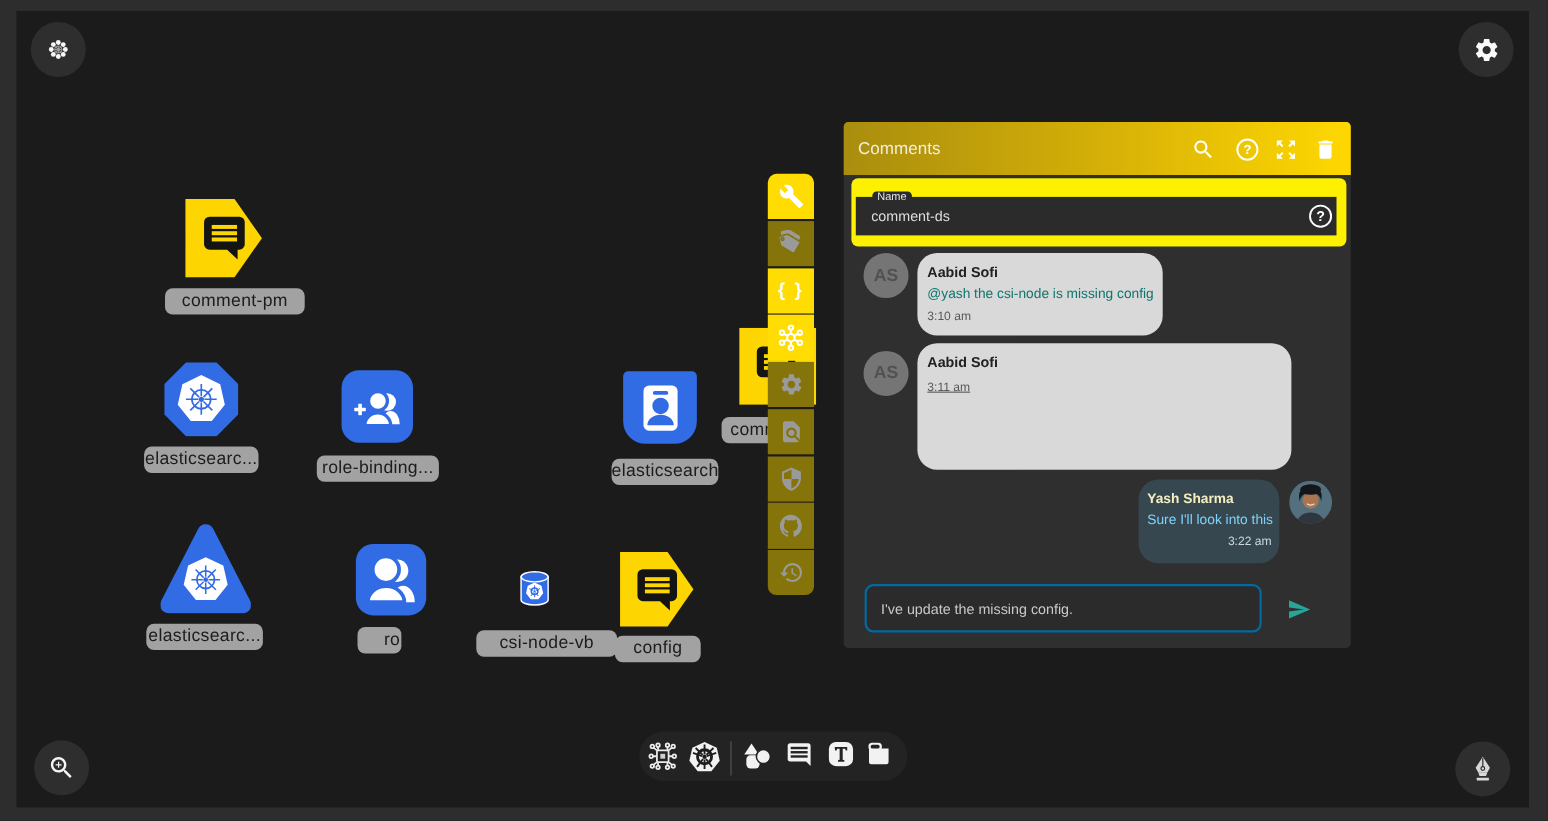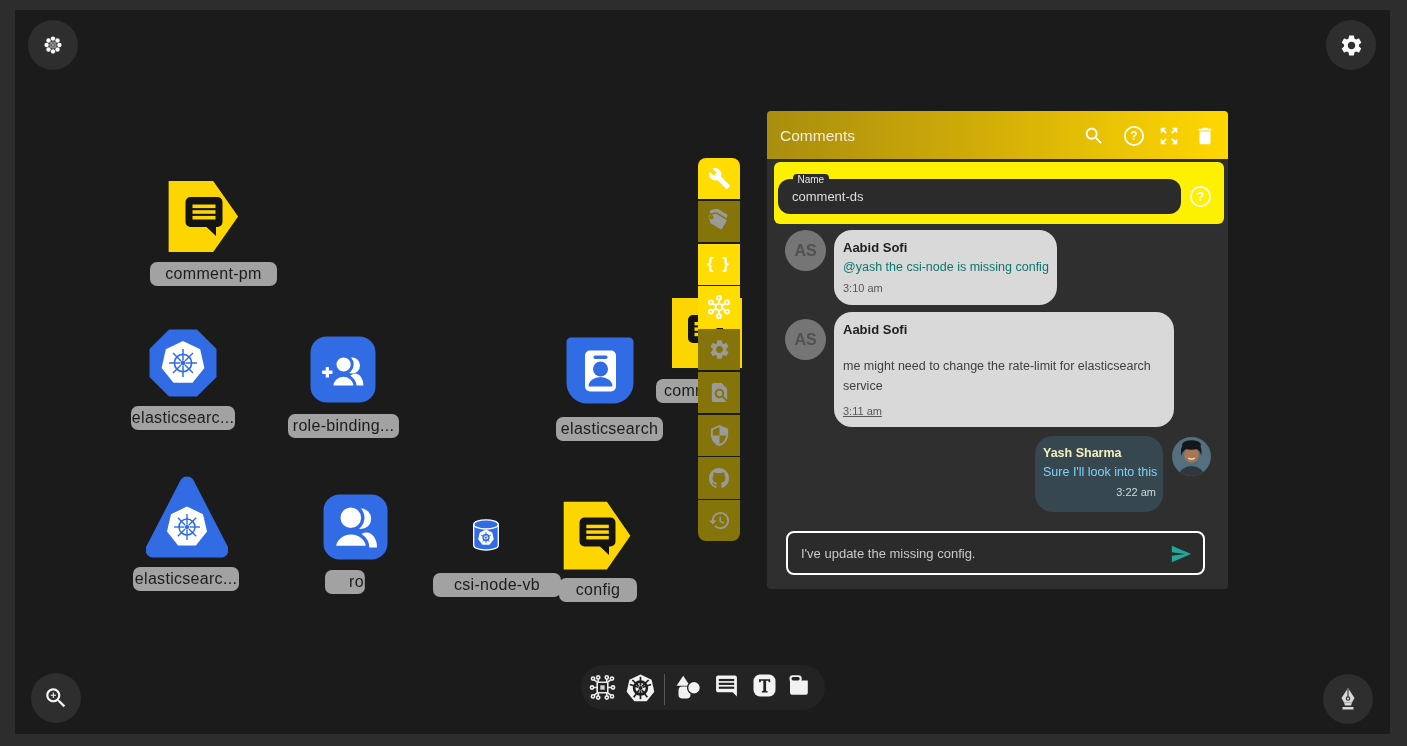--- a/index.html
+++ b/index.html
@@ -112,21 +112,21 @@
 
 <svg class="abs" style="left:566px; top:337px;" width="68" height="67" viewBox="0 0 68 67">
   <path d="M5 0.5 h58 a4.5 4.5 0 0 1 4.5 4.5 v41 a20.5 20.5 0 0 1 -20.5 20.5 h-26 a20.5 20.5 0 0 1 -20.5 -20.5 v-41 a4.5 4.5 0 0 1 4.5 -4.5 z" fill="#326ce5"></path>
   <g>
     <rect x="19" y="13.5" width="31" height="41" rx="5" fill="#ffffff"></rect>
     <rect x="27.5" y="18.5" width="14" height="3.4" rx="1.7" fill="#326ce5"></rect>
     <circle cx="34.5" cy="32" r="7.5" fill="#326ce5"></circle>
     <path d="M22.5 49.5 a12 9.5 0 0 1 24 0 z" fill="#326ce5"></path>
   </g>
 </svg>
-<div class="nlabel" style="left:556px; top:417px; width:107px;">elasticsearch</div>
+<div class="nlabel" style="left:556px; top:417px; width:97px;">elasticsearch</div>
 
 <svg class="abs" style="left:672px; top:298px;" width="70" height="70" viewBox="0 0 70 70">
   <rect x="0" y="0" width="70" height="70" fill="#fdd602"></rect>
   <g transform="translate(16,17)">
     <path d="M5 0 h25 a5 5 0 0 1 5 5 v18 a5 5 0 0 1 -5 5 h-1.5 v8 l-8.5 -8 h-15 a5 5 0 0 1 -5 -5 v-18 a5 5 0 0 1 5 -5 z" fill="#141414"></path>
     <rect x="6.5" y="7" width="22" height="3.4" fill="#fdd602"></rect>
     <rect x="6.5" y="12.4" width="22" height="3.4" fill="#fdd602"></rect>
     <rect x="6.5" y="17.8" width="22" height="3.4" fill="#fdd602"></rect>
   </g>
 </svg>
@@ -343,21 +343,21 @@
     </svg>
     <svg class="abs" style="left:391px; top:14px;" width="22" height="22" viewBox="0 0 24 24" fill="#ffffff">
         <path d="M15 3l2.3 2.3-2.89 2.87 1.42 1.42L18.7 6.7 21 9V3h-6zM3 9l2.3-2.3 2.87 2.89 1.42-1.42L6.7 5.3 9 3H3v6zm6 12l-2.3-2.3 2.89-2.87-1.42-1.42L5.3 17.3 3 15v6h6zm12-6l-2.3 2.3-2.87-2.89-1.42 1.42 2.89 2.87L15 21h6v-6z"></path>
       </svg>
     <svg class="abs" style="left:427px; top:14px;" width="22" height="22" viewBox="0 0 24 24" fill="#ffffff">
         <path d="M6 19c0 1.1.9 2 2 2h8c1.1 0 2-.9 2-2V7H6v12zM19 4h-3.5l-1-1h-5l-1 1H5v2h14V4z"></path>
       </svg>
   </div>
 
   <div class="abs" style="left:6.5px; top:51px; width:450px; height:62px; background:#fdf000; border-radius:6px;">
-    <div class="abs" style="left:4.5px; top:17px; width:403px; height:35px; background:#2b2b2b; border-radius:12px;">
+    <div class="abs" style="left:4.5px; top:17px; width:437px; height:35px; background:#2b2b2b; border-radius:0;">
       <div class="abs" style="left:14px; top:10px; font-size:13px; color:#dedede;">comment-ds</div>
       <svg class="abs" style="left:411px; top:6px;" width="23" height="23" viewBox="0 0 24 24">
         <circle cx="12" cy="12" r="10" fill="none" stroke="#ffffff" stroke-width="1.8"></circle>
         <text x="12" y="16.8" font-size="13.5" font-weight="bold" fill="#ffffff" text-anchor="middle" font-family="Liberation Sans">?</text>
       </svg>
     </div>
     <div class="abs" style="left:19px; top:11.5px; height:12.5px; padding:0 5px; background:#2b2b2b;
       border-radius:4px 4px 0 0; font-size:10px; line-height:12.5px; color:#e8e8e8;">Name</div>
   </div>
 
@@ -366,21 +366,20 @@
   <div class="abs" style="left:67px; top:118.5px; width:223px; height:75px; background:#d9d9d9; border-radius:18px; padding:10px 9px 0 9px;">
     <div style="font-size:13px; font-weight:bold; color:#212121;">Aabid Sofi</div>
     <div style="font-size:12.5px; color:#0f766e; margin-top:5px; white-space:nowrap;">@yash the csi-node is missing config</div>
     <div style="font-size:11px; color:#585858; margin-top:8px;">3:10 am</div>
   </div>
 
   <div class="abs" style="left:18px; top:208px; width:41px; height:41px; border-radius:50%;
     background:#757575; color:#515151; font-size:16px; font-weight:bold; text-align:center; line-height:41px;">AS</div>
   <div class="abs" style="left:67px; top:201px; width:340px; height:115px; background:#d9d9d9; border-radius:18px; padding:10px 9px 0 9px;">
     <div style="font-size:13px; font-weight:bold; color:#212121;">Aabid Sofi</div>
-    <div style="font-size:12.5px; color:#3f3f3f; margin-top:19px; line-height:20px;">me might need to change the rate-limit for elasticsearch<br>service</div>
     <div style="font-size:11px; color:#585858; margin-top:9px;text-decoration:underline;">3:11 am</div>
   </div>
 
   <div class="abs" style="left:268px; top:325px; width:128px; height:76px; background:#37474f; border-radius:18px; padding:10px 7px 0 8px;">
     <div style="font-size:12.5px; font-weight:bold; color:#f5eebf; white-space:nowrap;">Yash Sharma</div>
     <div style="font-size:12.5px; color:#7dd3fc; margin-top:5px; white-space:nowrap;">Sure I'll look into this</div>
     <div style="font-size:11px; color:#cfd8dc; margin-top:7px; text-align:right;">3:22 am</div>
   </div>
   <svg class="abs" style="left:405px; top:326px;" width="39" height="39" viewBox="0 0 39 39">
     <defs>
@@ -391,19 +390,19 @@
     <g clip-path="url(#avc)">
       <rect width="39" height="39" fill="#54707f"></rect>
       <path d="M7 39 a12.5 10 0 0 1 25 0 z" fill="#2e373d"></path>
       <circle cx="19.5" cy="18" r="7.4" fill="#ad7450"></circle>
       <path d="M9.5 19 q-3 -14 10 -13.5 q12.5 0.5 9.5 13.5 q-0.5 -8 -9.5 -8 q-9 0 -10 8 z" fill="#14161a"></path>
       <ellipse cx="19.5" cy="8" rx="9.5" ry="4.8" fill="#14161a"></ellipse>
       <path d="M16.2 21 q3.3 2.4 6.6 0" stroke="#e8e8e8" stroke-width="1.2" fill="none"></path>
     </g>
   </svg>
 
-  <div class="abs" style="left:19px; top:420px; width:419px; height:44px; border:2px solid #ffffff; border-radius:8px; background:#2b2b2b;">
+  <div class="abs" style="left:19px; top:420px; width:361px; height:44px; border:2px solid #0369a1; border-radius:8px; background:#2b2b2b;">
     <div class="abs" style="left:13px; top:13px; font-size:13px; color:#c9c9c9;">I've update the missing config.</div>
     <svg class="abs" style="left:382px; top:10px;" width="22" height="22" viewBox="0 0 24 24" fill="#26a69a">
         <path d="M2.01 21L23 12 2.01 3 2 10l15 2-15 2z"></path>
       </svg>
   </div>
 </div>
 
 </body></html>

